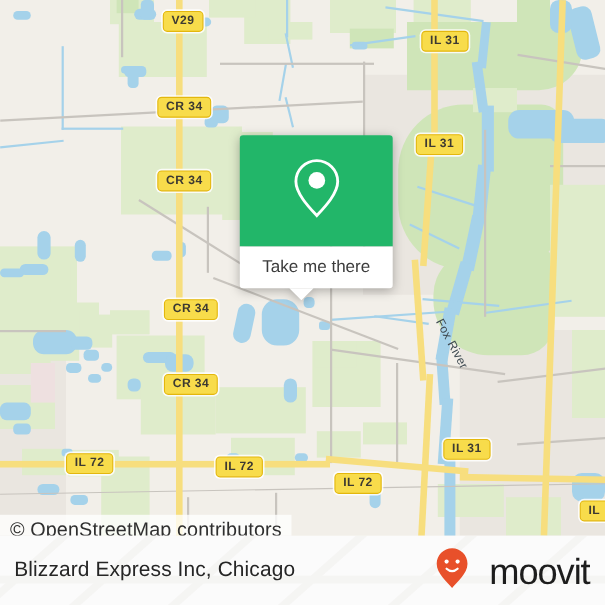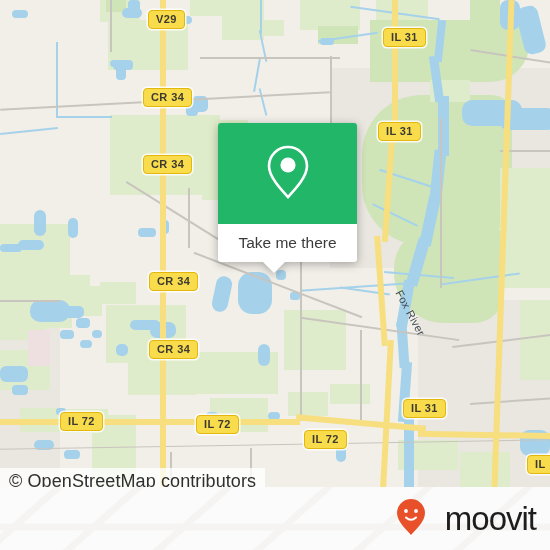--- a/index.html
+++ b/index.html
@@ -343,20 +343,21 @@
         <path d="M-20 70 L70 -10"></path>
         <path d="M60 70 L150 -10"></path>
         <path d="M150 70 L240 -10"></path>
         <path d="M250 70 L340 -10"></path>
         <path d="M350 70 L440 -10"></path>
         <path d="M450 70 L540 -10"></path>
         <path d="M-20 40 L560 40"></path>
       </g>
     </svg>
 
+    <div id="footer-title">Blizzard Express Inc, Chicago</div>
 
     <div id="brand">
       <span>
         <svg width="30" height="38" viewBox="0 0 30 38" aria-hidden="true">
           <path d="M15 1 C7.3 1 1 7.3 1 15 C1 24 11 32 15 37 C19 32 29 24 29 15 C29 7.3 22.7 1 15 1 Z" fill="#e8502a"></path>
           <circle cx="10" cy="13" r="1.9" fill="#ffffff"></circle>
           <circle cx="20" cy="13" r="1.9" fill="#ffffff"></circle>
           <path d="M10 19.5 Q15 24 20 19.5" fill="none" stroke="#ffffff" stroke-width="2" stroke-linecap="round"></path>
         </svg>
       </span>

